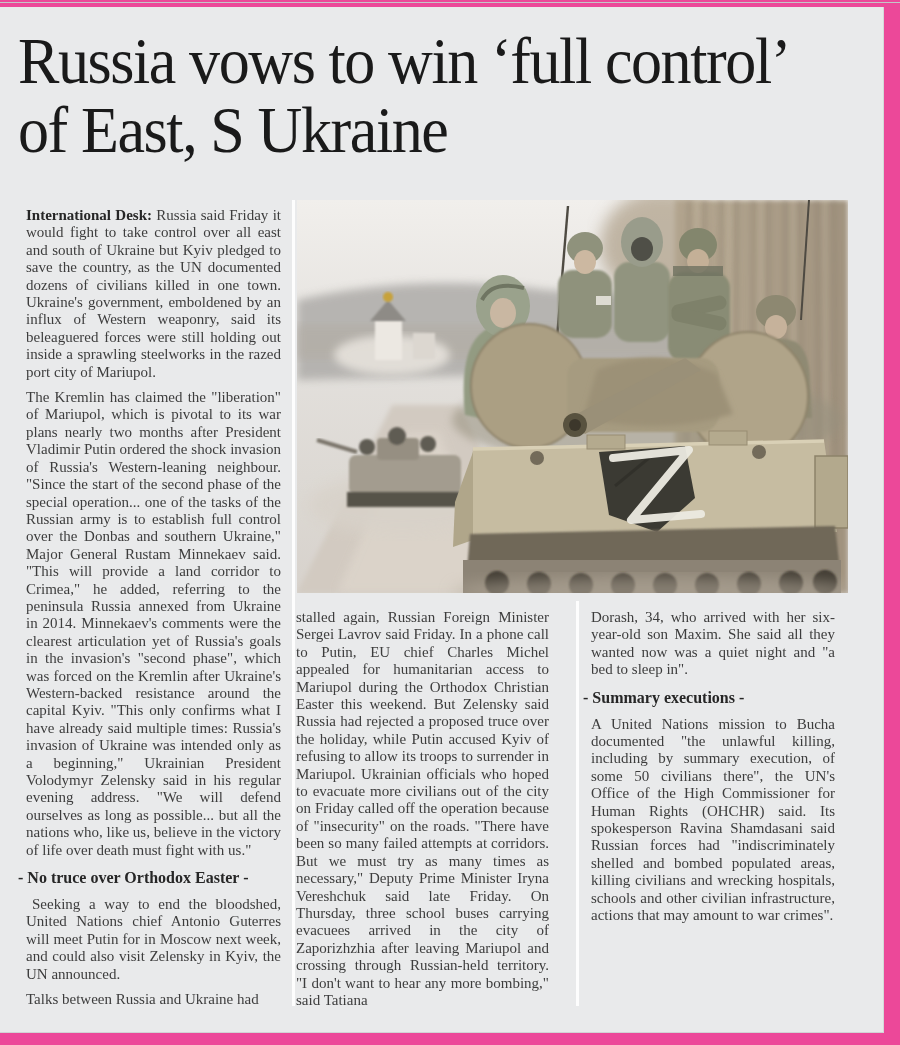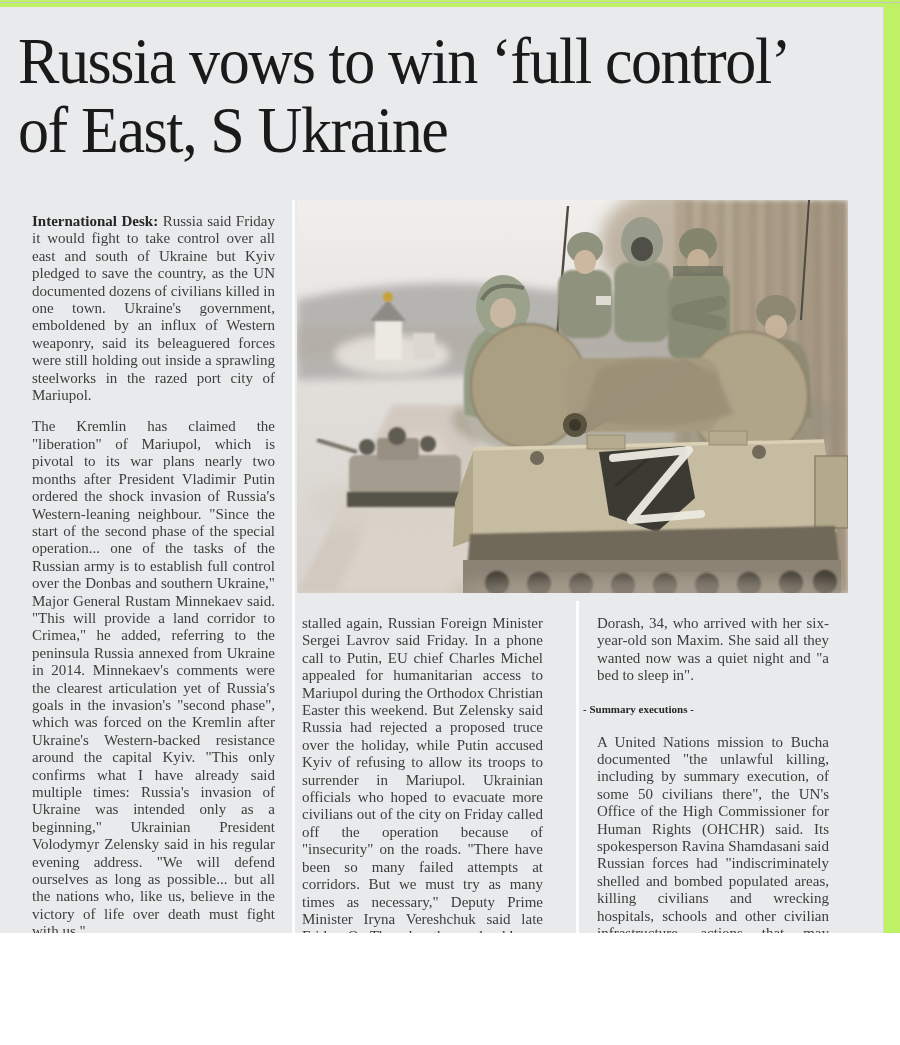--- a/index.html
+++ b/index.html
@@ -1,33 +1,33 @@
 <!DOCTYPE html>
 <html><head>
 <meta charset="utf-8">
 <style>
   * { box-sizing: border-box; }
   html,body { margin:0; padding:0; background:#ffffff; }
-  .page { position:relative; width:900px; height:933px; background:#bef264; overflow:hidden;
+  .page { position:relative; width:900px; height:1045px; background:#ec4899; overflow:hidden;
           font-family:"Liberation Serif", serif; }
   .top-rule { position:absolute; left:0; top:2px; width:900px; height:1px; background:#c4c6c8; }
   .panel { position:absolute; left:0; top:7px; width:884px; height:1026px; background:#e9eaeb;
            border-right:1px solid #d6d7d9; border-bottom:1px solid #d2d3d5; }
   .headline { position:absolute; left:18px; top:26px; width:880px; margin:0;
               font-family:"Liberation Serif", serif; font-weight:normal;
               font-size:66px; line-height:69px; letter-spacing:-1.5px; color:#1a1a1a;
               transform:scaleX(0.94); transform-origin:left top; }
   .col { position:absolute; font-size:15px; line-height:17.4px; text-align:justify;
          color:#3d3d3d; }
-  .col p { margin:14px; padding:0; }
+  .col p { margin:8px; padding:0; }
   .col-left   { left:18px;  top:199px; width:271px; }
   .col-middle { left:288px; top:601px; width:269px; }
   .col-right  { left:583px; top:601px; width:260px; }
   .lead { font-weight:bold; color:#262626; }
-  .subhead { font-size:11px; font-weight:bold; color:#262626; line-height:21px;
+  .subhead { font-size:16px; font-weight:bold; color:#262626; line-height:21px;
              margin:4px 0 4px 0 !important; text-align:left; }
   .sp-indent { text-indent:6px; }
   .vrule { position:absolute; width:3px; background:rgba(255,255,255,0.9); }
   .vrule-1 { left:292px; top:200px; height:806px; }
   .vrule-2 { left:576px; top:601px; height:405px; }
   .photo { position:absolute; left:297px; top:200px; width:551px; height:393px; margin:0;
            overflow:hidden; }
   .photo svg { display:block; }
 </style>
 </head>
@@ -39,20 +39,22 @@
 
   <h1 class="headline">Russia vows to win ‘full control’ of East, S Ukraine</h1>
 
   <div class="vrule vrule-1"></div>
   <div class="vrule vrule-2"></div>
 
   <div class="col col-left">
     <p><span class="lead">International Desk:</span> <span>Russia said Friday it would fight to take control over all east and south of Ukraine but Kyiv pledged to save the country, as the UN documented dozens of civilians killed in one town. Ukraine's government, emboldened by an influx of Western weaponry, said its beleaguered forces were still holding out inside a sprawling steelworks in the razed port city of Mariupol.</span></p>
     <p>The Kremlin has claimed the "liberation" of Mariupol, which is pivotal to its war plans nearly two months after President Vladimir Putin ordered the shock invasion of Russia's Western-leaning neighbour. "Since the start of the second phase of the special operation... one of the tasks of the Russian army is to establish full control over the Donbas and southern Ukraine," Major General Rustam Minnekaev said. "This will provide a land corridor to Crimea," he added, referring to the peninsula Russia annexed from Ukraine in 2014. Minnekaev's comments were the clearest articulation yet of Russia's goals in the invasion's "second phase", which was forced on the Kremlin after Ukraine's Western-backed resistance around the capital Kyiv. "This only confirms what I have already said multiple times: Russia's invasion of Ukraine was intended only as a beginning," Ukrainian President Volodymyr Zelensky said in his regular evening address. "We will defend ourselves as long as possible... but all the nations who, like us, believe in the victory of life over death must fight with us."</p>
     <p class="subhead">- No truce over Orthodox Easter -</p>
+    <p class="sp-indent">Seeking a way to end the bloodshed, United Nations chief Antonio Guterres will meet Putin for in Moscow next week, and could also visit Zelensky in Kyiv, the UN announced.</p>
+    <p>Talks between Russia and Ukraine had</p>
   </div>
 
   <figure class="photo">
     <svg width="551" height="393" viewBox="0 0 551 393" xmlns="http://www.w3.org/2000/svg">
       <defs>
         <linearGradient id="sky" x1="0" y1="0" x2="0" y2="1">
           <stop offset="0" stop-color="#f1efec"></stop>
           <stop offset="0.45" stop-color="#e2dfdb"></stop>
           <stop offset="1" stop-color="#d7d2cc"></stop>
         </linearGradient>

